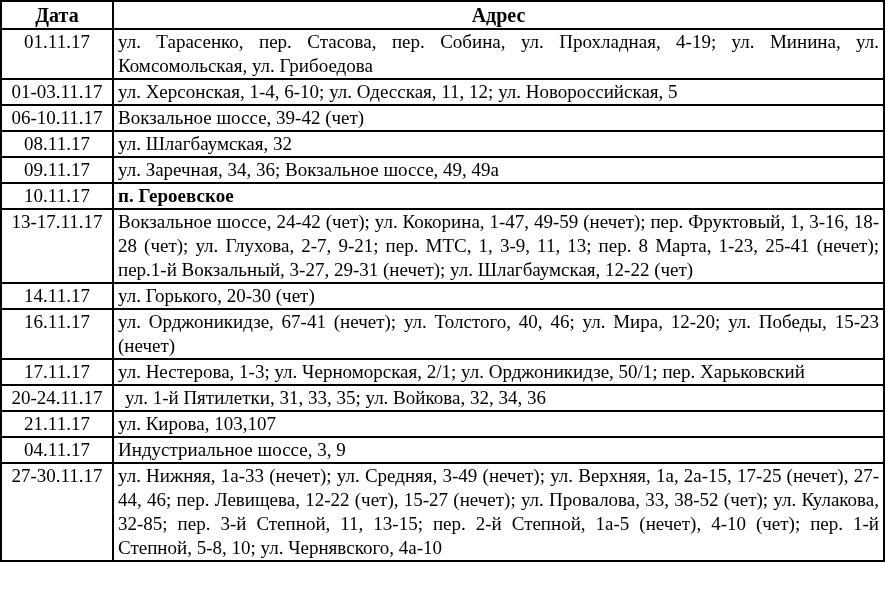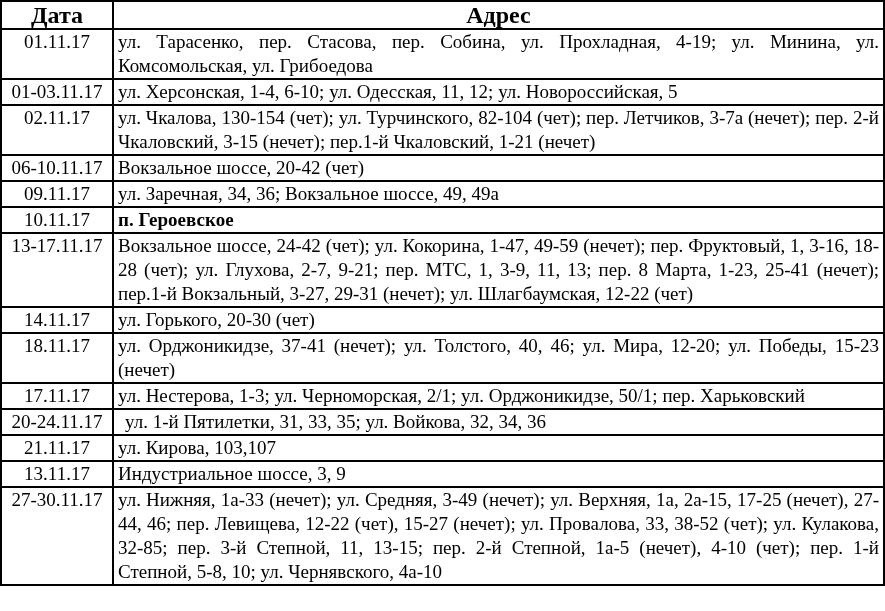--- a/index.html
+++ b/index.html
@@ -21,21 +21,21 @@
   }
   table.schedule th,
   table.schedule td {
     border: 2px solid #000000;
     vertical-align: top;
     overflow: hidden;
   }
   table.schedule th {
     text-align: center;
     font-weight: bold;
-    font-size: 24px;
+    font-size: 20px;
     padding: 1px 2px;
   }
   td.date-cell {
     text-align: center;
     white-space: nowrap;
     padding: 0 1px;
   }
   td.addr-cell {
     text-align: justify;
     padding: 0 4px 0 4px;
@@ -65,61 +65,61 @@
   <tbody>
     <tr>
       <td class="date-cell">01.11.17</td>
       <td class="addr-cell">ул. Тарасенко, пер. Стасова, пер. Собина, ул. Прохладная, 4-19; ул. Минина, ул. Комсомольская, ул. Грибоедова</td>
     </tr>
     <tr>
       <td class="date-cell">01-03.11.17</td>
       <td class="addr-cell">ул. Херсонская, 1-4, 6-10; ул. Одесская, 11, 12; ул. Новороссийская, 5</td>
     </tr>
     <tr>
-      <td class="date-cell">02.11.17</td>
-      <td class="addr-cell">ул. Чкалова, 130-154 (чет); ул. Турчинского, 82-104 (чет); пер. Летчиков, 3-7а (нечет); пер. 2-й Чкаловский, 3-15 (нечет); пер.1-й Чкаловский, 1-21 (нечет)</td>
+      <td class="date-cell">06-10.11.17</td>
+      <td class="addr-cell">Вокзальное шоссе, 39-42 (чет)</td>
     </tr>
     <tr>
-      <td class="date-cell">06-10.11.17</td>
-      <td class="addr-cell">Вокзальное шоссе, 20-42 (чет)</td>
+      <td class="date-cell">08.11.17</td>
+      <td class="addr-cell">ул. Шлагбаумская, 32</td>
     </tr>
     <tr>
       <td class="date-cell">09.11.17</td>
       <td class="addr-cell">ул. Заречная, 34, 36; Вокзальное шоссе, 49, 49а</td>
     </tr>
     <tr class="bold-row">
       <td class="date-cell">10.11.17</td>
       <td class="addr-cell">п. Героевское</td>
     </tr>
     <tr>
       <td class="date-cell">13-17.11.17</td>
       <td class="addr-cell">Вокзальное шоссе, 24-42 (чет); ул. Кокорина, 1-47, 49-59 (нечет); пер. Фруктовый, 1, 3-16, 18-28 (чет); ул. Глухова, 2-7, 9-21; пер. МТС, 1, 3-9, 11, 13; пер. 8 Марта, 1-23, 25-41 (нечет); пер.1-й Вокзальный, 3-27, 29-31 (нечет); ул. Шлагбаумская, 12-22 (чет)</td>
     </tr>
     <tr>
       <td class="date-cell">14.11.17</td>
       <td class="addr-cell">ул. Горького, 20-30 (чет)</td>
     </tr>
     <tr>
-      <td class="date-cell">18.11.17</td>
-      <td class="addr-cell">ул. Орджоникидзе, 37-41 (нечет); ул. Толстого, 40, 46; ул. Мира, 12-20; ул. Победы, 15-23 (нечет)</td>
+      <td class="date-cell">16.11.17</td>
+      <td class="addr-cell">ул. Орджоникидзе, 67-41 (нечет); ул. Толстого, 40, 46; ул. Мира, 12-20; ул. Победы, 15-23 (нечет)</td>
     </tr>
     <tr>
       <td class="date-cell">17.11.17</td>
       <td class="addr-cell">ул. Нестерова, 1-3; ул. Черноморская, 2/1; ул. Орджоникидзе, 50/1; пер. Харьковский</td>
     </tr>
     <tr>
       <td class="date-cell">20-24.11.17</td>
       <td class="addr-cell indent">ул. 1-й Пятилетки, 31, 33, 35; ул. Войкова, 32, 34, 36</td>
     </tr>
     <tr>
       <td class="date-cell">21.11.17</td>
       <td class="addr-cell">ул. Кирова, 103,107</td>
     </tr>
     <tr>
-      <td class="date-cell">13.11.17</td>
+      <td class="date-cell">04.11.17</td>
       <td class="addr-cell">Индустриальное шоссе, 3, 9</td>
     </tr>
     <tr>
       <td class="date-cell">27-30.11.17</td>
       <td class="addr-cell">ул. Нижняя, 1а-33 (нечет); ул. Средняя, 3-49 (нечет); ул. Верхняя, 1а, 2а-15, 17-25 (нечет), 27-44, 46; пер. Левищева, 12-22 (чет), 15-27 (нечет); ул. Провалова, 33, 38-52 (чет); ул. Кулакова, 32-85; пер. 3-й Степной, 11, 13-15; пер. 2-й Степной, 1а-5 (нечет), 4-10 (чет); пер. 1-й Степной, 5-8, 10; ул. Чернявского, 4а-10</td>
     </tr>
   </tbody>
 </table>
 
 </body></html>

